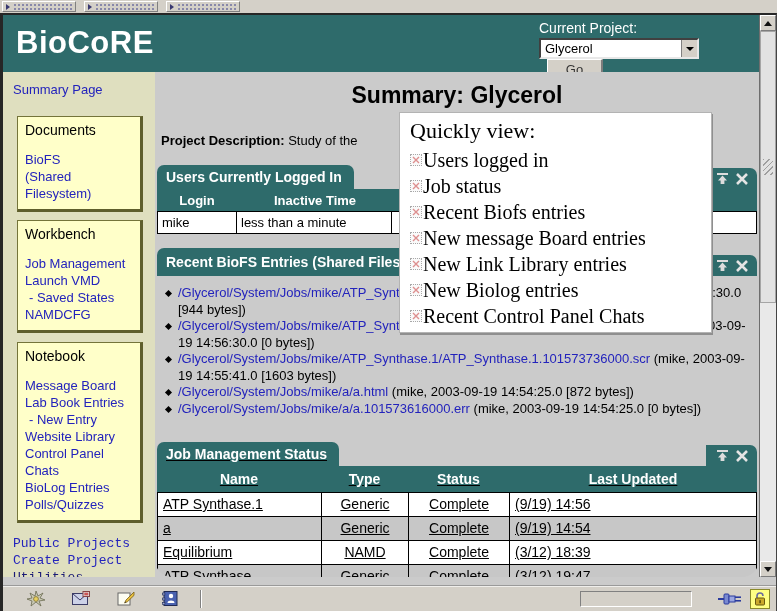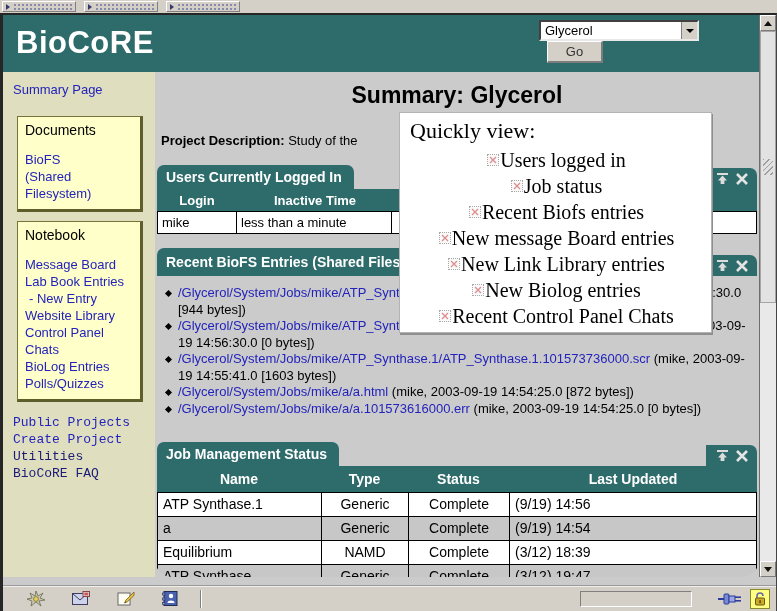--- a/index.html
+++ b/index.html
@@ -77,36 +77,36 @@
   .u-row .c1 { width:79px; border-right:1px solid #000; }
   .u-row .c2 { width:155px; border-right:1px solid #000; }
   .u-row .fill { flex:1; }
 
   .biofs-panel { margin-top:14px; }
   .biofs-list { margin:9px 0 0 4px; list-style:none; font-size:13px; line-height:16.5px; color:#000; }
   .biofs-list li { position:relative; padding-left:17px; }
   .biofs-list li::before { content:""; position:absolute; left:5px; top:6px; width:5px; height:5px; background:#000; transform:rotate(45deg); }
   .biofs-list a { color:#2323BC; text-decoration:none; }
 
-  .job-panel { margin-top:25px; }
+  .job-panel { margin-top:25px;text-decoration:underline; }
   .j-table { border:1px solid #000; border-top:none; }
   .j-colhead { display:flex; background:#2E6B6B; color:#fff; font-weight:bold; font-size:14px; height:26px; align-items:center; margin:0 -1px; }
   .j-colhead span { display:block; text-align:center; }
   .j-row { display:flex; font-size:14px; height:24px; border-top:1px solid #000; align-items:stretch; }
   .j-row.alt { background:#C7C7C7; }
   .j-row:not(.alt) { background:#fff; }
   .j-cell { padding:3px 5px; border-right:1px solid #000; white-space:nowrap; overflow:hidden; }
   .cw-name { width:164px; } .cw-type { width:87px; text-align:center; } .cw-status { width:101px; text-align:center; } .cw-last { flex:1; border-right:none; }
 
   
   .popup { position:absolute; left:399px; top:112px; width:313px; height:221px; background:#fff; z-index:20;
            border:1px solid #b3b3b3; box-shadow:1px 2px 0 #8f8f8f;
            font-family:"Liberation Serif","DejaVu Serif",serif; color:#000; padding:5px 8px 0 10px; }
   .popup-title { font-size:22px; margin-bottom:3px; }
-  .popup-item { display:flex; align-items:center; height:26px; font-size:20px;justify-content:center; }
+  .popup-item { display:flex; align-items:center; height:26px; font-size:20px; }
   .brk { flex:none; width:12px; height:12px; border:1px dotted #a8a8a8; background:#fafafa;
          display:flex; align-items:center; justify-content:center; margin-right:1px; }
 
   
   .vscroll { width:17px; flex:none; background:#E9E9E9; border-left:1px solid #6e6e6e; display:flex; flex-direction:column; }
   .sc-btn { height:16px; flex:none; background:#D4D0C8; border-top:1px solid #fff; border-left:1px solid #fff;
             border-right:1px solid #7c7c7c; border-bottom:1px solid #7c7c7c; display:flex; align-items:center; justify-content:center; }
   .sc-btn .up { width:0; height:0; border-bottom:5px solid #111; border-left:4px solid transparent; border-right:4px solid transparent; }
   .sc-btn .down { width:0; height:0; border-top:5px solid #111; border-left:4px solid transparent; border-right:4px solid transparent; }
   .sc-track { flex:1; position:relative; }
@@ -144,40 +144,48 @@
     </div>
 </div>
 
 <div class="win">
  <div class="viewport">
   <div class="page">
 
     <div class="site-header">
       <div class="brand">BioCoRE</div>
       <div class="proj">
+        <div class="proj-label">Current Project:</div>
         <span class="select">
           <span class="sel-text">Glycerol</span>
           <span class="sel-btn">
                 <i></i>
               </span>
         </span><span class="btn-go">Go</span>
       </div>
     </div>
 
     <div class="page-body">
 
       <div class="sidebar">
         <a class="lnk sb-summary">Summary Page</a>
 
         <div class="sb-box">
           <h3>Documents</h3>
           <a class="lnk">BioFS</a>
           <a class="lnk">(Shared Filesystem)</a>
         </div>
 
+        <div class="sb-box">
+          <h3>Workbench</h3>
+          <a class="lnk">Job Management</a>
+          <a class="lnk">Launch VMD</a>
+          <a class="lnk indent">- Saved States</a>
+          <a class="lnk">NAMDCFG</a>
+        </div>
 
         <div class="sb-box nb">
           <h3>Notebook</h3>
           <a class="lnk">Message Board</a>
           <a class="lnk">Lab Book Entries</a>
           <a class="lnk indent">- New Entry</a>
           <a class="lnk">Website Library</a>
           <a class="lnk">Control Panel Chats</a>
           <a class="lnk">BioLog Entries</a>
           <a class="lnk">Polls/Quizzes</a>

